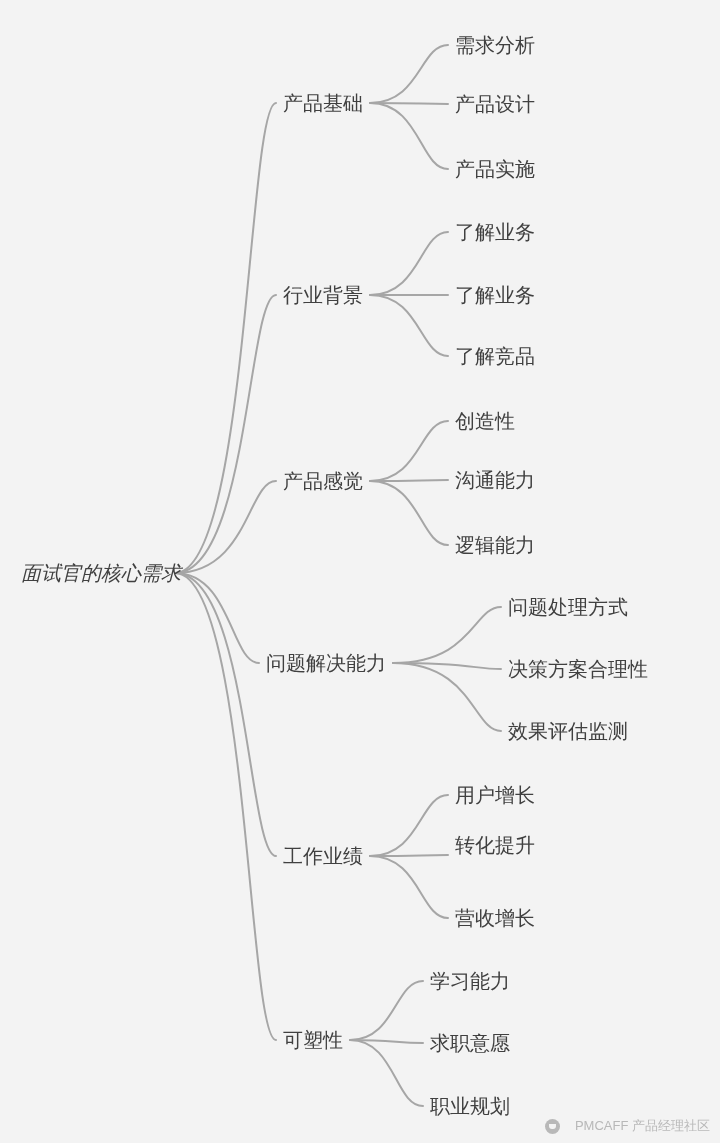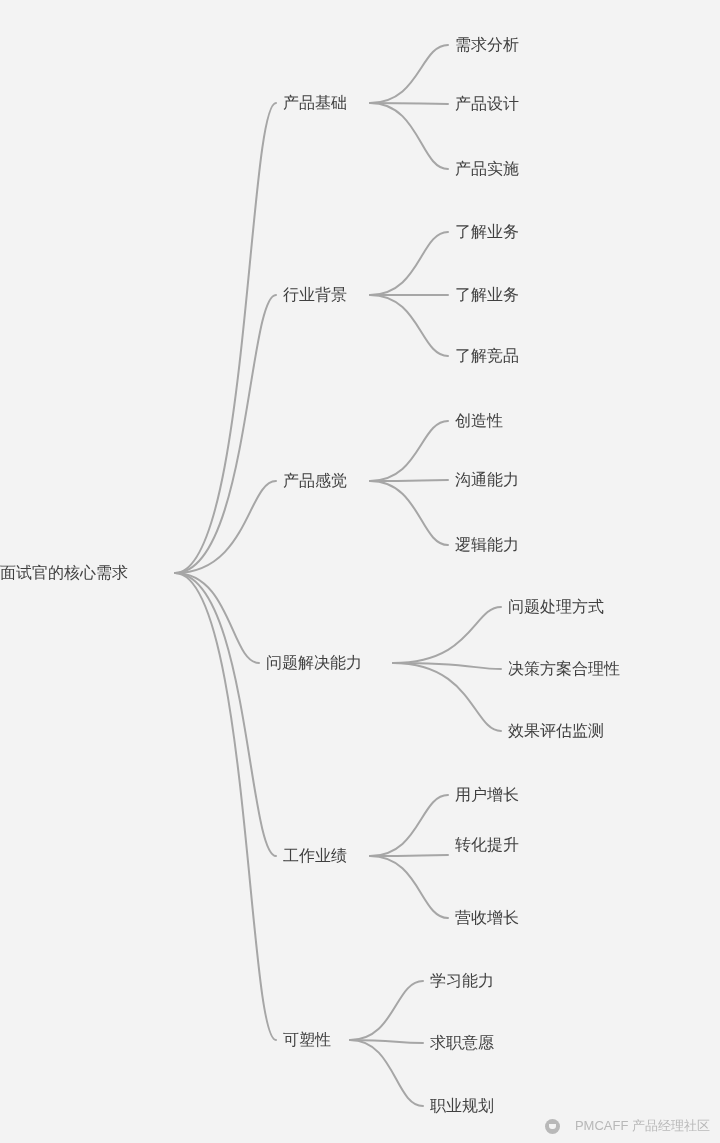--- a/index.html
+++ b/index.html
@@ -23,21 +23,21 @@
   #connectors path {
     stroke: var(--line, #a6a6a6);
     stroke-width: 2;
     fill: none;
     stroke-linecap: round;
   }
   .node {
     position: absolute;
     transform: translateY(-50%);
     white-space: nowrap;
-    font-size: 16px;
+    font-size: 20px;
     color: var(--text, #404040);
   }
   .watermark {
     position: absolute;
     right: 10px;
     top: 1117px;
     display: flex;
     align-items: center;
     gap: 15px;
     color: var(--watermark, #b8b8b8);
@@ -87,21 +87,21 @@
       <path d="M 175 573 C 248 573 248 856 276 856"></path>
       <path d="M 370 856 C 420 856 420 795 448 795"></path>
       <path d="M 370 856 C 420 856 420 855 448 855"></path>
       <path d="M 370 856 C 420 856 420 918 448 918"></path>
       <path d="M 175 573 C 248 573 248 1040 276 1040"></path>
       <path d="M 350 1040 C 395 1040 395 981 423 981"></path>
       <path d="M 350 1040 C 395 1040 395 1043 423 1043"></path>
       <path d="M 350 1040 C 395 1040 395 1106 423 1106"></path>
     </svg>
 
-  <div class="node root" id="root-node" style="left:0; top:573px;">面试官的核心需求</div>
+  <div class="node root" id="root-node" style="left:21px; top:573px;font-style:italic;">面试官的核心需求</div>
 
   <div class="node branch" style="left:283px; top:103px;">产品基础</div>
   <div class="node branch" style="left:283px; top:295px;">行业背景</div>
   <div class="node branch" style="left:283px; top:481px;text-align:right;">产品感觉</div>
   <div class="node branch" style="left:266px; top:663px;">问题解决能力</div>
   <div class="node branch" style="left:283px; top:856px;">工作业绩</div>
   <div class="node branch" style="left:283px; top:1040px;">可塑性</div>
 
   <div class="node child" style="left:455px; top:45px;">需求分析</div>
   <div class="node child" style="left:455px; top:104px;">产品设计</div>

